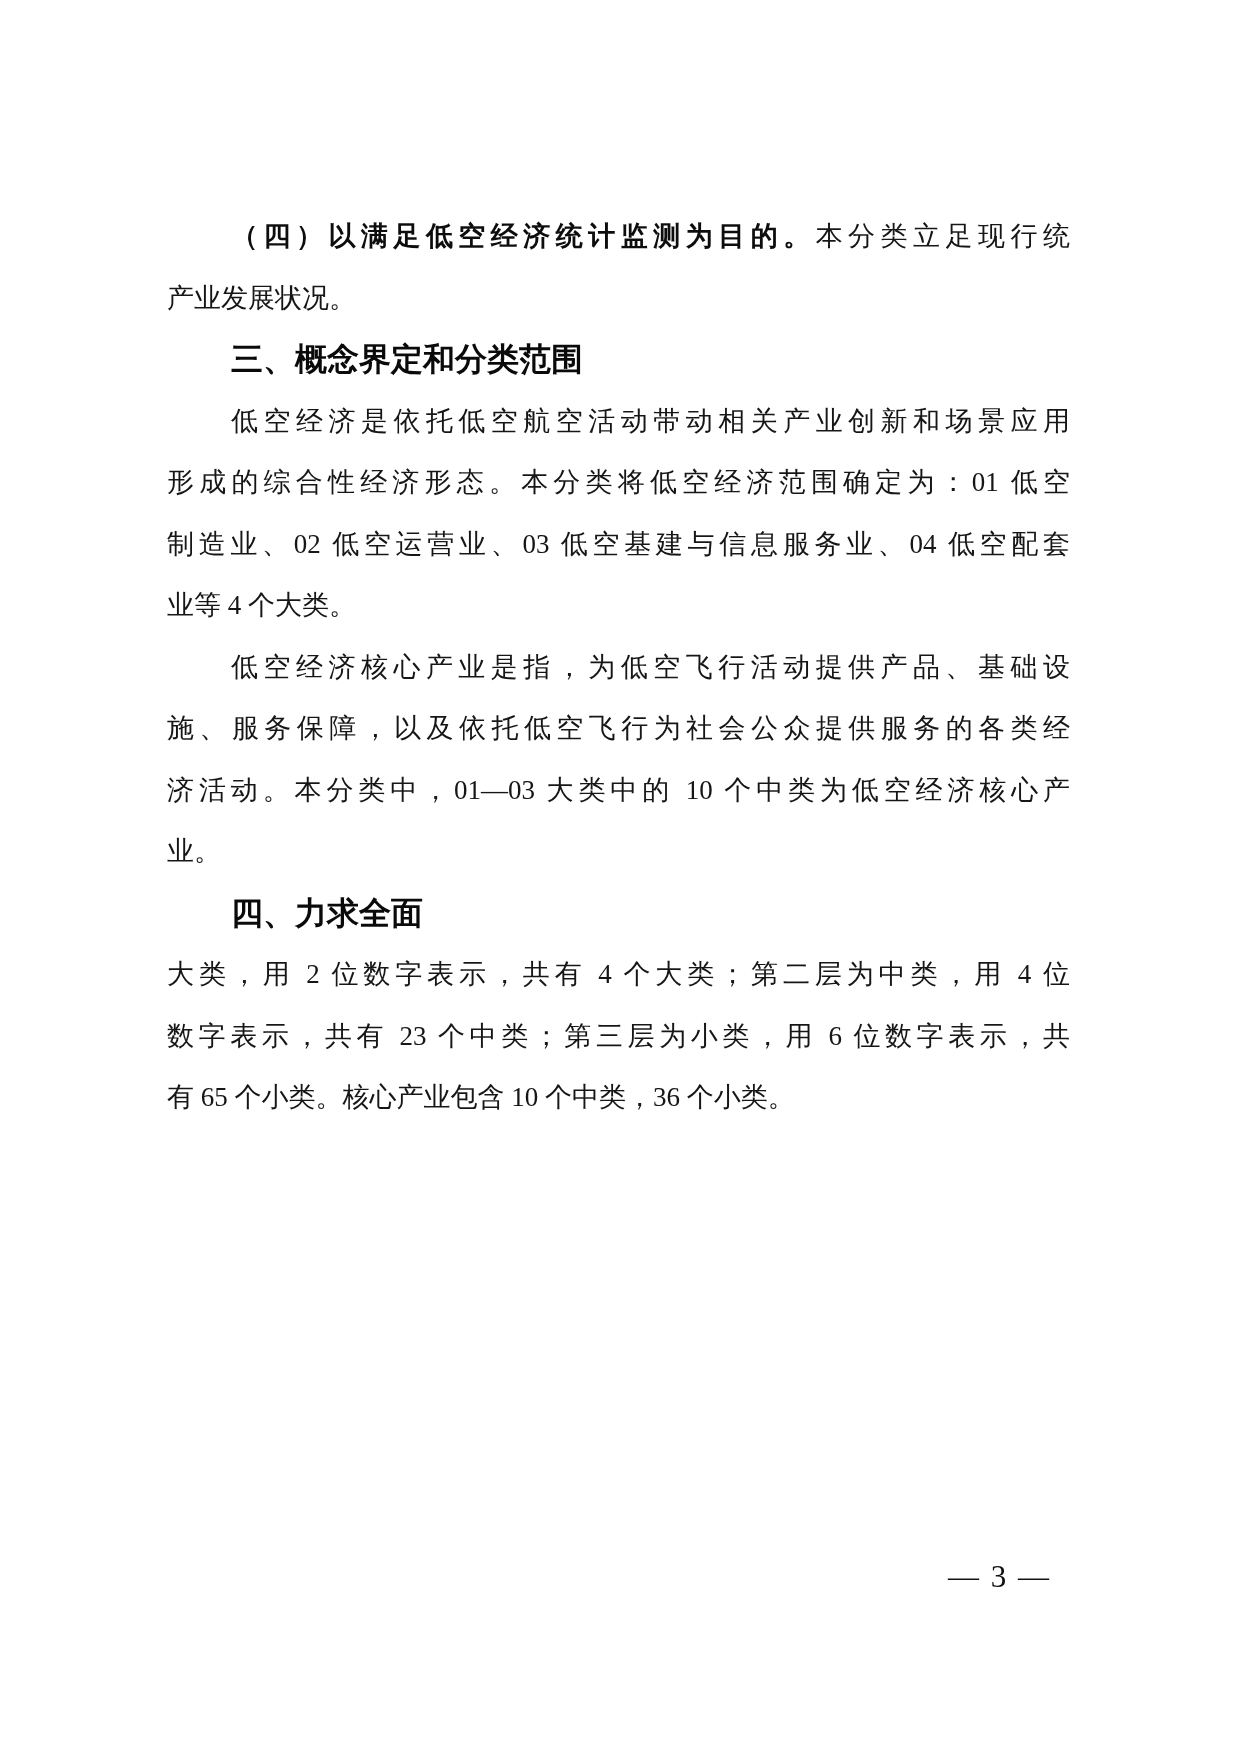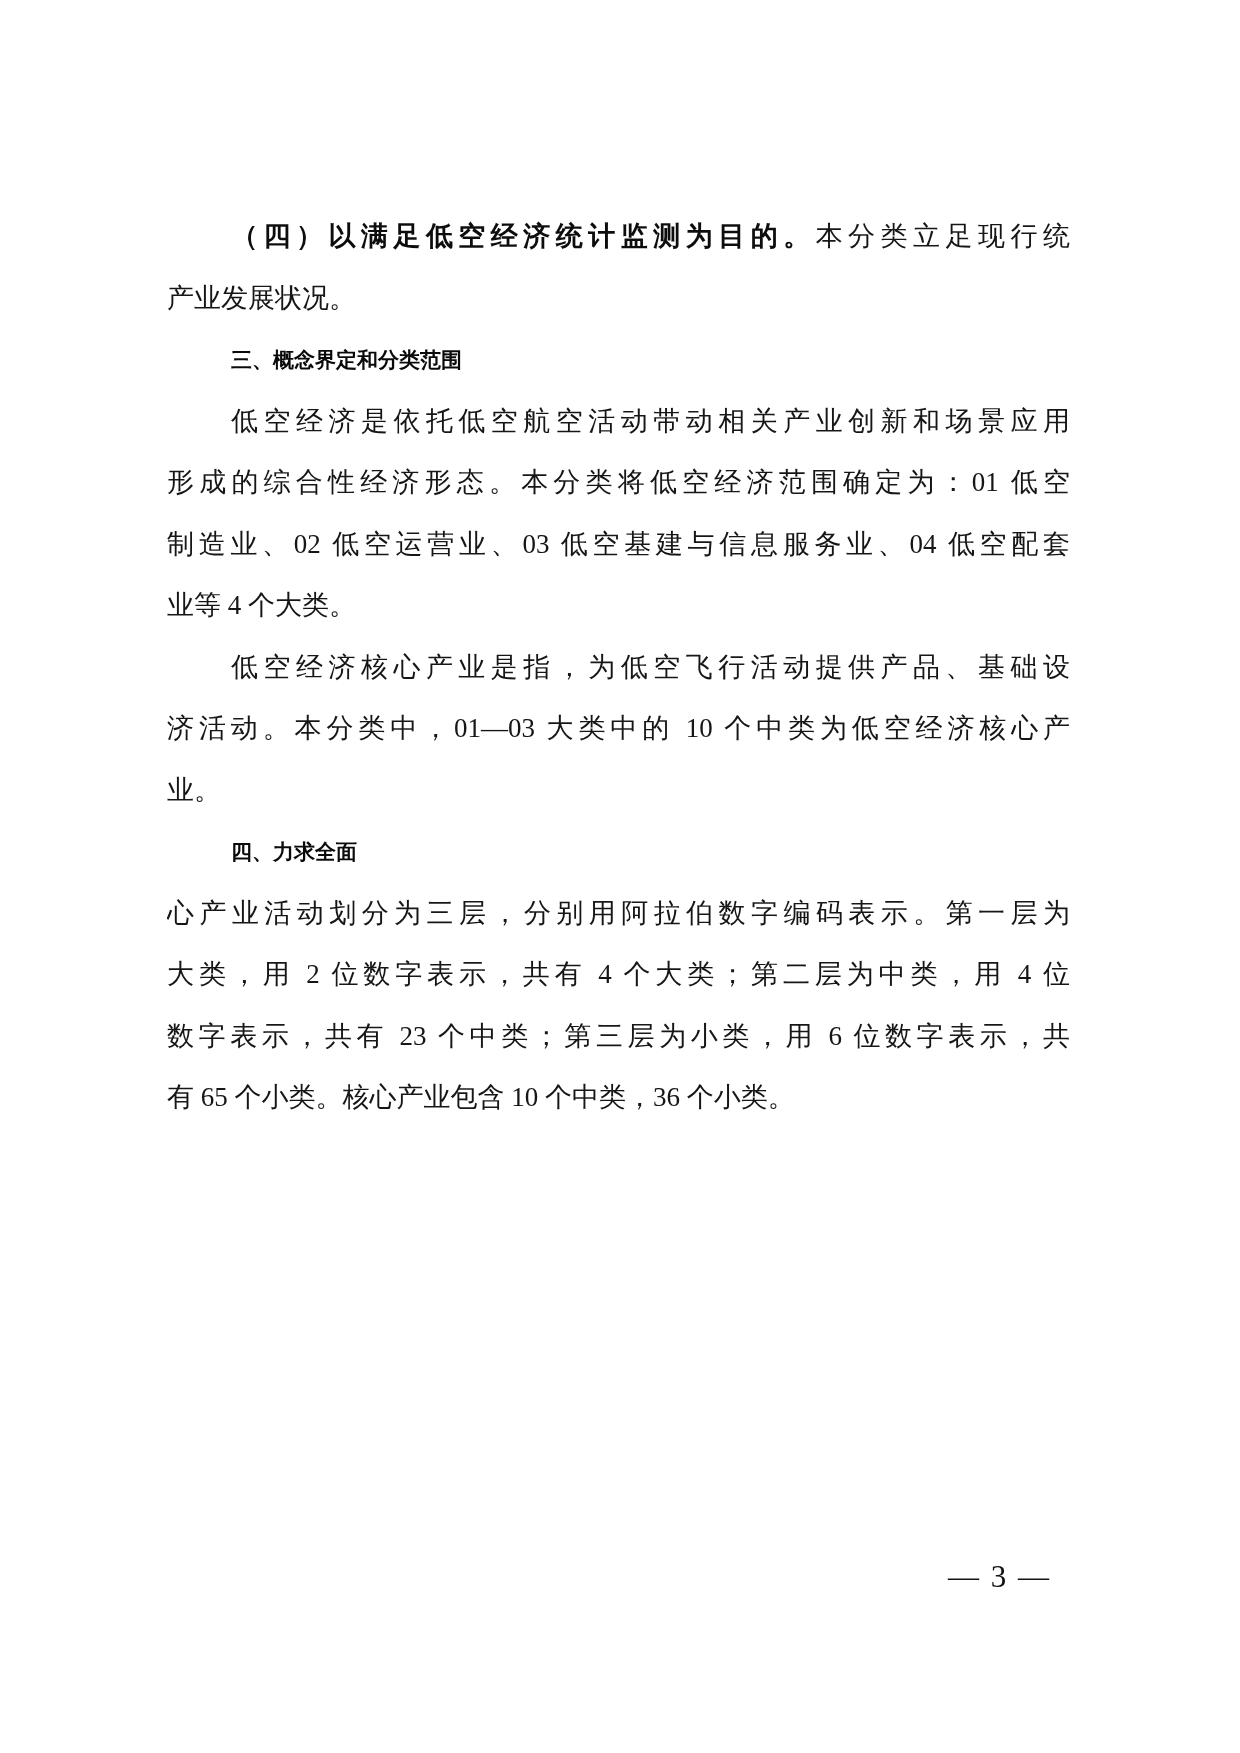--- a/index.html
+++ b/index.html
@@ -26,21 +26,21 @@
     text-align-last: justify;
     white-space: normal;
     overflow: hidden;
   }
   .ln.first { padding-left: 64px; }
   .ln.last { text-align: center; text-align-last: left; }
   .heading {
     font-family: "Liberation Sans", "DejaVu Sans", sans-serif;
     font-weight: 700;
     color: #0a0a0a;
-    font-size: 21px;
+    font-size: 32px;
     text-align: right;
     text-align-last: left;
   }
   .lead {
     font-weight: 700;
     color: #0d0d0d;
   }
   .page-num {
     position: absolute;
     top: 1556px;
@@ -61,26 +61,26 @@
     <div class="ln last">产业发展状况。</div>
 
     <div class="ln first heading">三、概念界定和分类范围</div>
 
     <div class="ln first">低空经济是依托低空航空活动带动相关产业创新和场景应用</div>
     <div class="ln">形成的综合性经济形态。本分类将低空经济范围确定为：01 低空</div>
     <div class="ln">制造业、02 低空运营业、03 低空基建与信息服务业、04 低空配套</div>
     <div class="ln last">业等 4 个大类。</div>
 
     <div class="ln first">低空经济核心产业是指，为低空飞行活动提供产品、基础设</div>
+    <div class="ln">施、服务保障，以及依托低空飞行为社会公众提供服务的各类经</div>
     <div class="ln">济活动。本分类中，01—03 大类中的 10 个中类为低空经济核心产</div>
     <div class="ln last">业。</div>
 
     <div class="ln first heading">四、力求全面</div>
 
-    <div class="ln">心产业活动划分为三层，分别用阿拉伯数字编码表示。第一层为</div>
     <div class="ln">大类，用 2 位数字表示，共有 4 个大类；第二层为中类，用 4 位</div>
     <div class="ln">数字表示，共有 23 个中类；第三层为小类，用 6 位数字表示，共</div>
     <div class="ln last">有 65 个小类。核心产业包含 10 个中类，36 个小类。</div>
 
   </section>
 
   <footer>
     <div class="page-num">— 3 —</div>
   </footer>
 </article>

